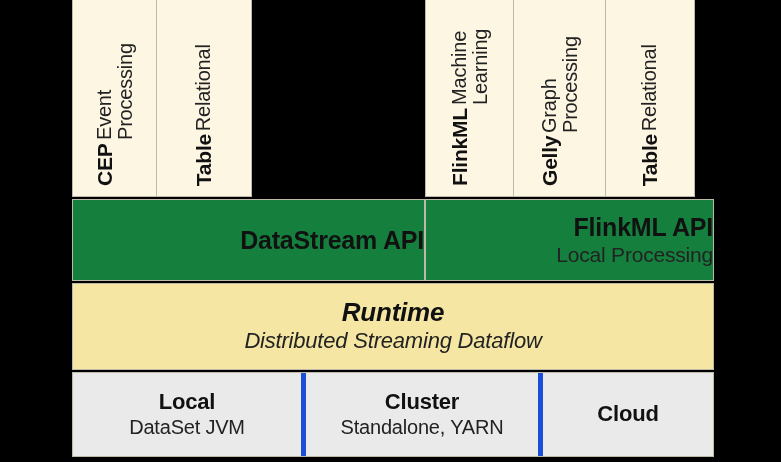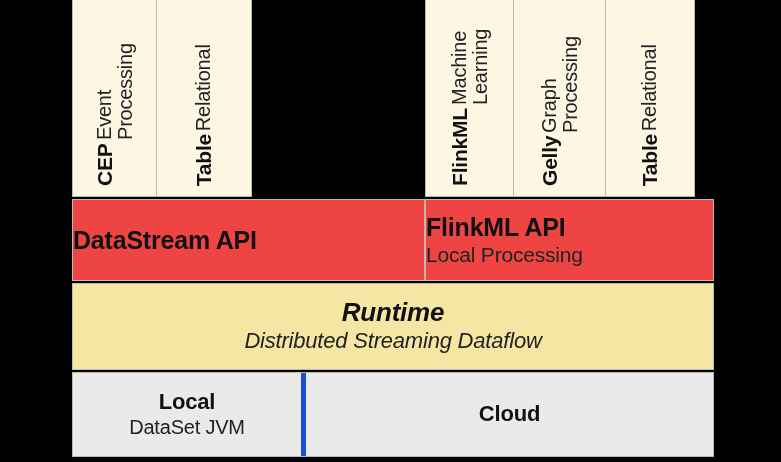--- a/index.html
+++ b/index.html
@@ -70,26 +70,26 @@
     font-size: 20px;
     color: #222222;
     letter-spacing: -0.2px;
   }
 
   
   .api-band {
     position: absolute;
     top: 199px;
     height: 82px;
-    background: #ef4444;
+    background: #15803d;
     border: 1px solid #BFBAA8;
     box-sizing: border-box;
     display: flex;
     flex-direction: column;
-    align-items: flex-start;
+    align-items: flex-end;
     justify-content: center;
   }
   #api-datastream { left: 72px; width: 353px; }
   #api-dataset    { left: 425px; width: 289px; }
 
   .band-title {
     font-weight: bold;
     font-size: 25px;
     color: #111111;
     line-height: 1.15;
@@ -215,18 +215,22 @@
   <div id="runtime-band">
     <div class="band-title">Runtime</div>
     <div class="band-sub">Distributed Streaming Dataflow</div>
   </div>
 
   <div id="deploy-row">
     <div class="deploy-cell" id="deploy-local">
       <div class="deploy-title">Local</div>
       <div class="deploy-sub">DataSet JVM</div>
     </div>
+    <div class="deploy-cell" id="deploy-cluster">
+      <div class="deploy-title">Cluster</div>
+      <div class="deploy-sub">Standalone, YARN</div>
+    </div>
     <div class="deploy-cell" id="deploy-cloud">
       <div class="deploy-title">Cloud</div>
     </div>
   </div>
 
 </div>
 
 </body></html>

